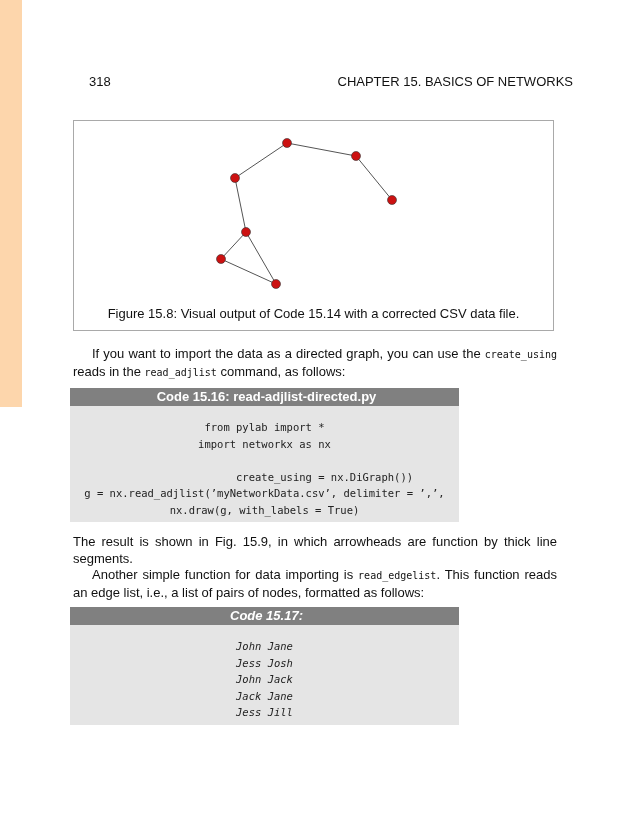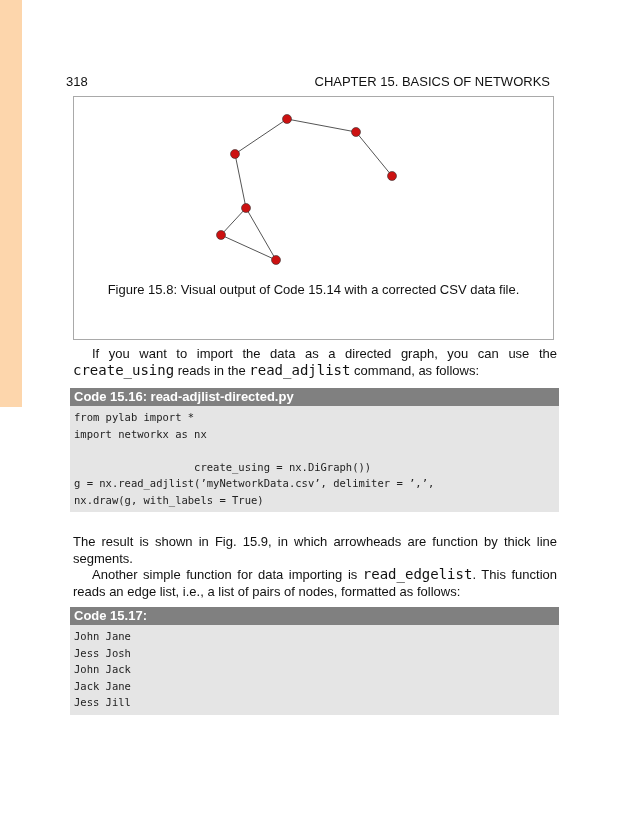--- a/index.html
+++ b/index.html
@@ -3,43 +3,43 @@
   <meta charset="utf-8">
   <style>
     html, body { margin: 0; padding: 0; }
     body {
       width: 630px; height: 815px; position: relative; overflow: hidden;
       background: #ffffff; color: #111;
       font-family: "Liberation Sans", sans-serif;
     }
     .side-tab { position: absolute; left: 0; top: 0; width: 22px; height: 407px; background: #fdd6ac; }
     .running-head {
-      position: absolute; left: 66px; top: 74px; width: 484px; height: 16px;
+      position: absolute; left: 89px; top: 74px; width: 484px; height: 16px;
       font-size: 13px; line-height: 16px;
     }
     .page-num { position: absolute; left: 0; top: 0; }
     .chapter { position: absolute; right: 0; top: 0; }
     .figure {
-      position: absolute; left: 73px; top: 96px; width: 481px; height: 244px;
+      position: absolute; left: 73px; top: 120px; width: 481px; height: 211px;
       border: 1px solid #a9a9a9; box-sizing: border-box;
     }
     .figure svg { position: absolute; left: 0; top: 0; }
     .caption {
       position: absolute; left: 0; right: 0; top: 185px; text-align: center;
       font-size: 13px; line-height: 16px;
     }
     .para { position: absolute; left: 73px; width: 484px; font-size: 13px; line-height: 17px; text-align: justify; }
     .para .indent { display: inline-block; width: 19px; }
-    .tt { font-family: "DejaVu Sans Mono", monospace; font-size: 14px; }
-    .code-block { position: absolute; left: 70px; width: 489px; background: #e5e5e5; }
+    .tt { font-family: "DejaVu Sans Mono", monospace; font-size: 10px; }
+    .code-block { position: absolute; left: 70px; width: 389px; background: #e5e5e5; text-align: center; }
     .code-header {
       background: #808080; color: #fff; font-weight: bold; font-size: 13px;
       height: 18px; line-height: 18px; padding-left: 4px;
     }
-    .code-body { padding: 3px 4px 4px 4px; }
+    .code-body { padding: 13px 4px 4px 4px; }
     .code-line {
       font-family: "DejaVu Sans Mono", monospace; font-size: 10.5px;
       height: 16.5px; line-height: 16.5px; white-space: pre; color: #222;
     }
   </style>
 </head>
 <body>
 
 <div class="side-tab"></div>
 
@@ -87,21 +87,21 @@
       <div class="code-line">nx.draw(g, with_labels = True)</div>
     </div>
 </div>
 
 <div class="para" style="top:533px;">The result is shown in Fig. 15.9, in which arrowheads are function by thick line segments.</div>
 
 <div class="para" style="top:566px;">
   <span class="indent"></span><span>Another simple function for data importing is </span><span class="tt">read_edgelist</span><span>.  This function reads an edge list, i.e., a list of pairs of nodes, formatted as follows:</span>
 </div>
 
-<div class="code-block" style="top:607px;">
+<div class="code-block" style="top:607px;font-style:italic;">
   <div class="code-header">Code 15.17:</div>
   <div class="code-body" id="code2-body">
       <div class="code-line">John Jane</div>
       <div class="code-line">Jess Josh</div>
       <div class="code-line">John Jack</div>
       <div class="code-line">Jack Jane</div>
       <div class="code-line">Jess Jill</div>
     </div>
 </div>
 

